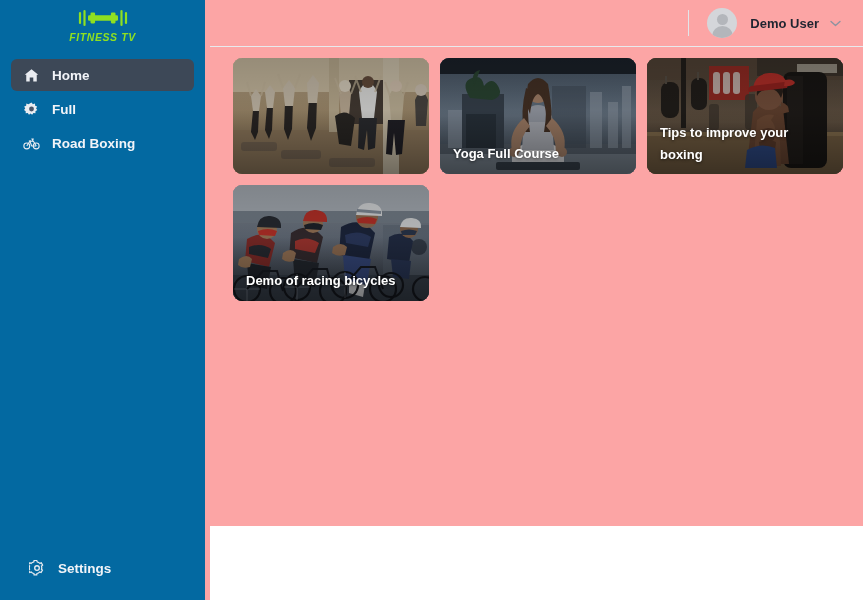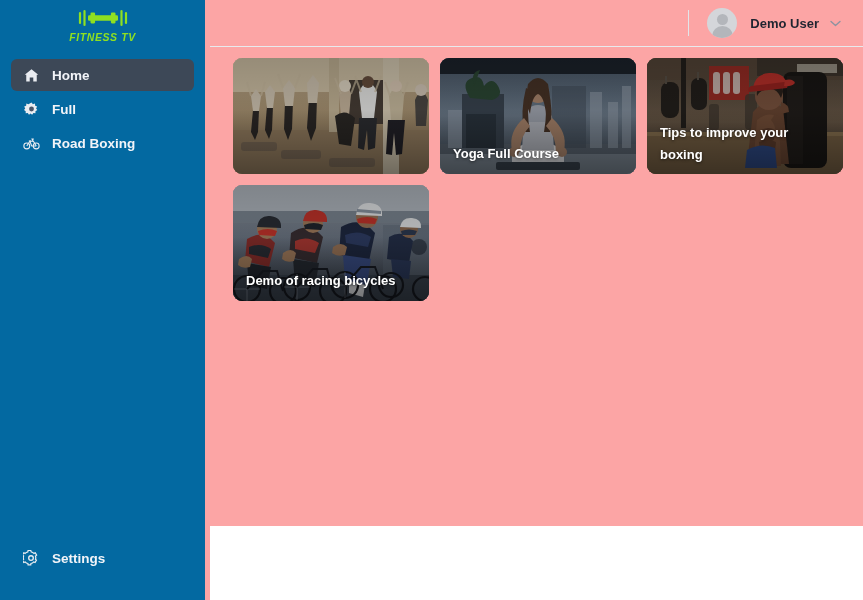--- a/index.html
+++ b/index.html
@@ -85,21 +85,22 @@
   .nav-label {
     font-size: 13.5px;
     font-weight: bold;
     margin-left: 11px;
     color: #f2f4f8;
     white-space: nowrap;
   }
 
   .nav-bottom {
     margin-top: auto;
-    padding: 0 11px 26px 11px;
+    padding: 0 11px 16px 11px;
+    margin-left: 6px;
   }
 
   
   .main {
     flex: 1 1 auto;
     height: 526px;
     background: #fca5a5;
     display: flex;
     flex-direction: column;
     min-width: 0;

